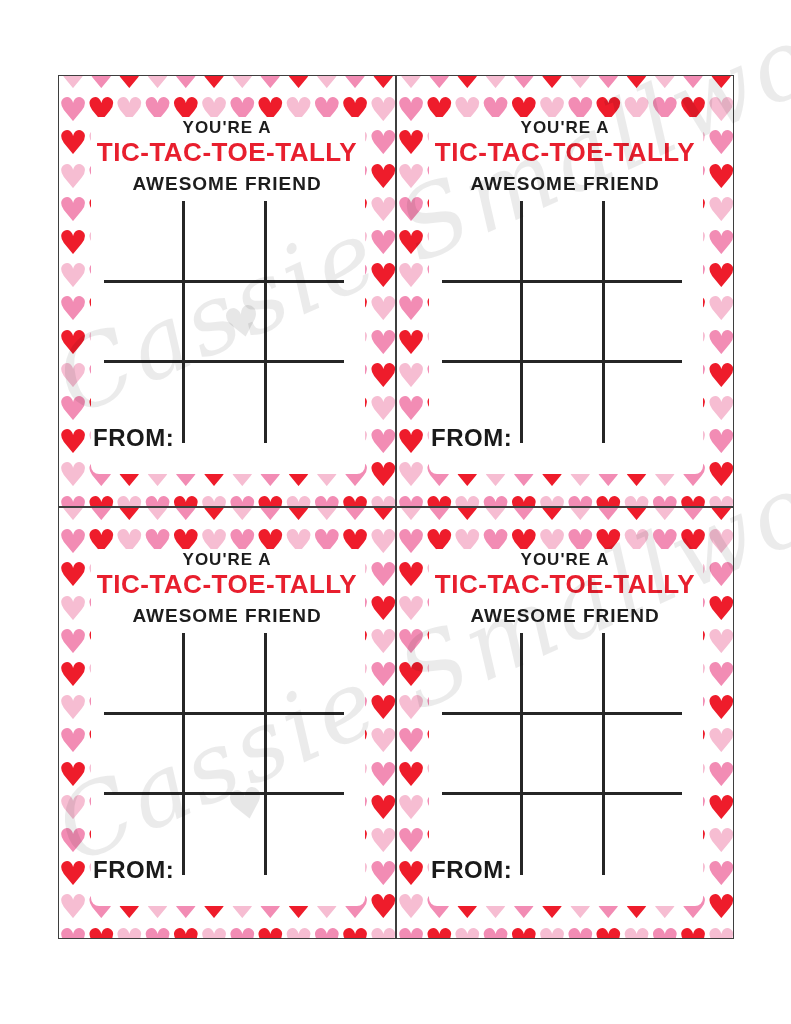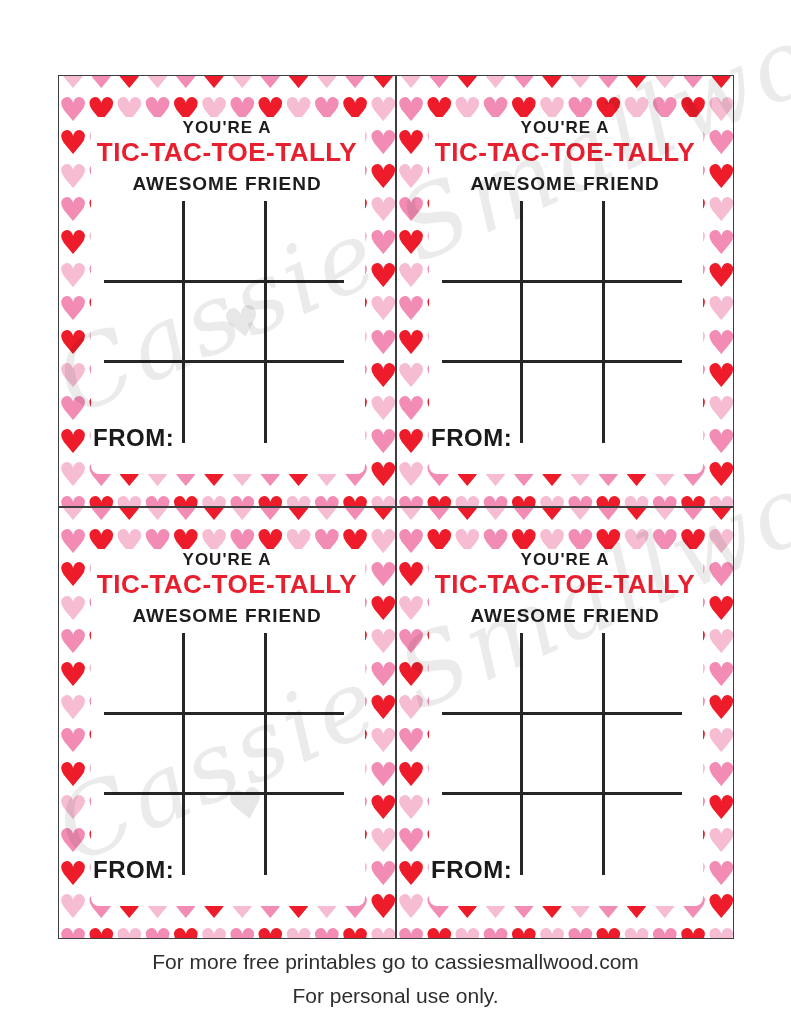--- a/index.html
+++ b/index.html
@@ -807,16 +807,14 @@
       <div class="from">FROM:</div>
     </div>
 
   </div>
 
   <div class="wm wm1">Cassie Smallwood</div>
   <div class="wm wm2">Cassie Smallwood</div>
   <div class="wm-heart wmh1">♥</div>
   <div class="wm-heart wmh2">♥</div>
 
-  <div class="footer f1">For more free printables go to cassiesmallwood.com</div>
-  <div class="footer f2">For personal use only.</div>
 
 </div>
 
 </body></html>

